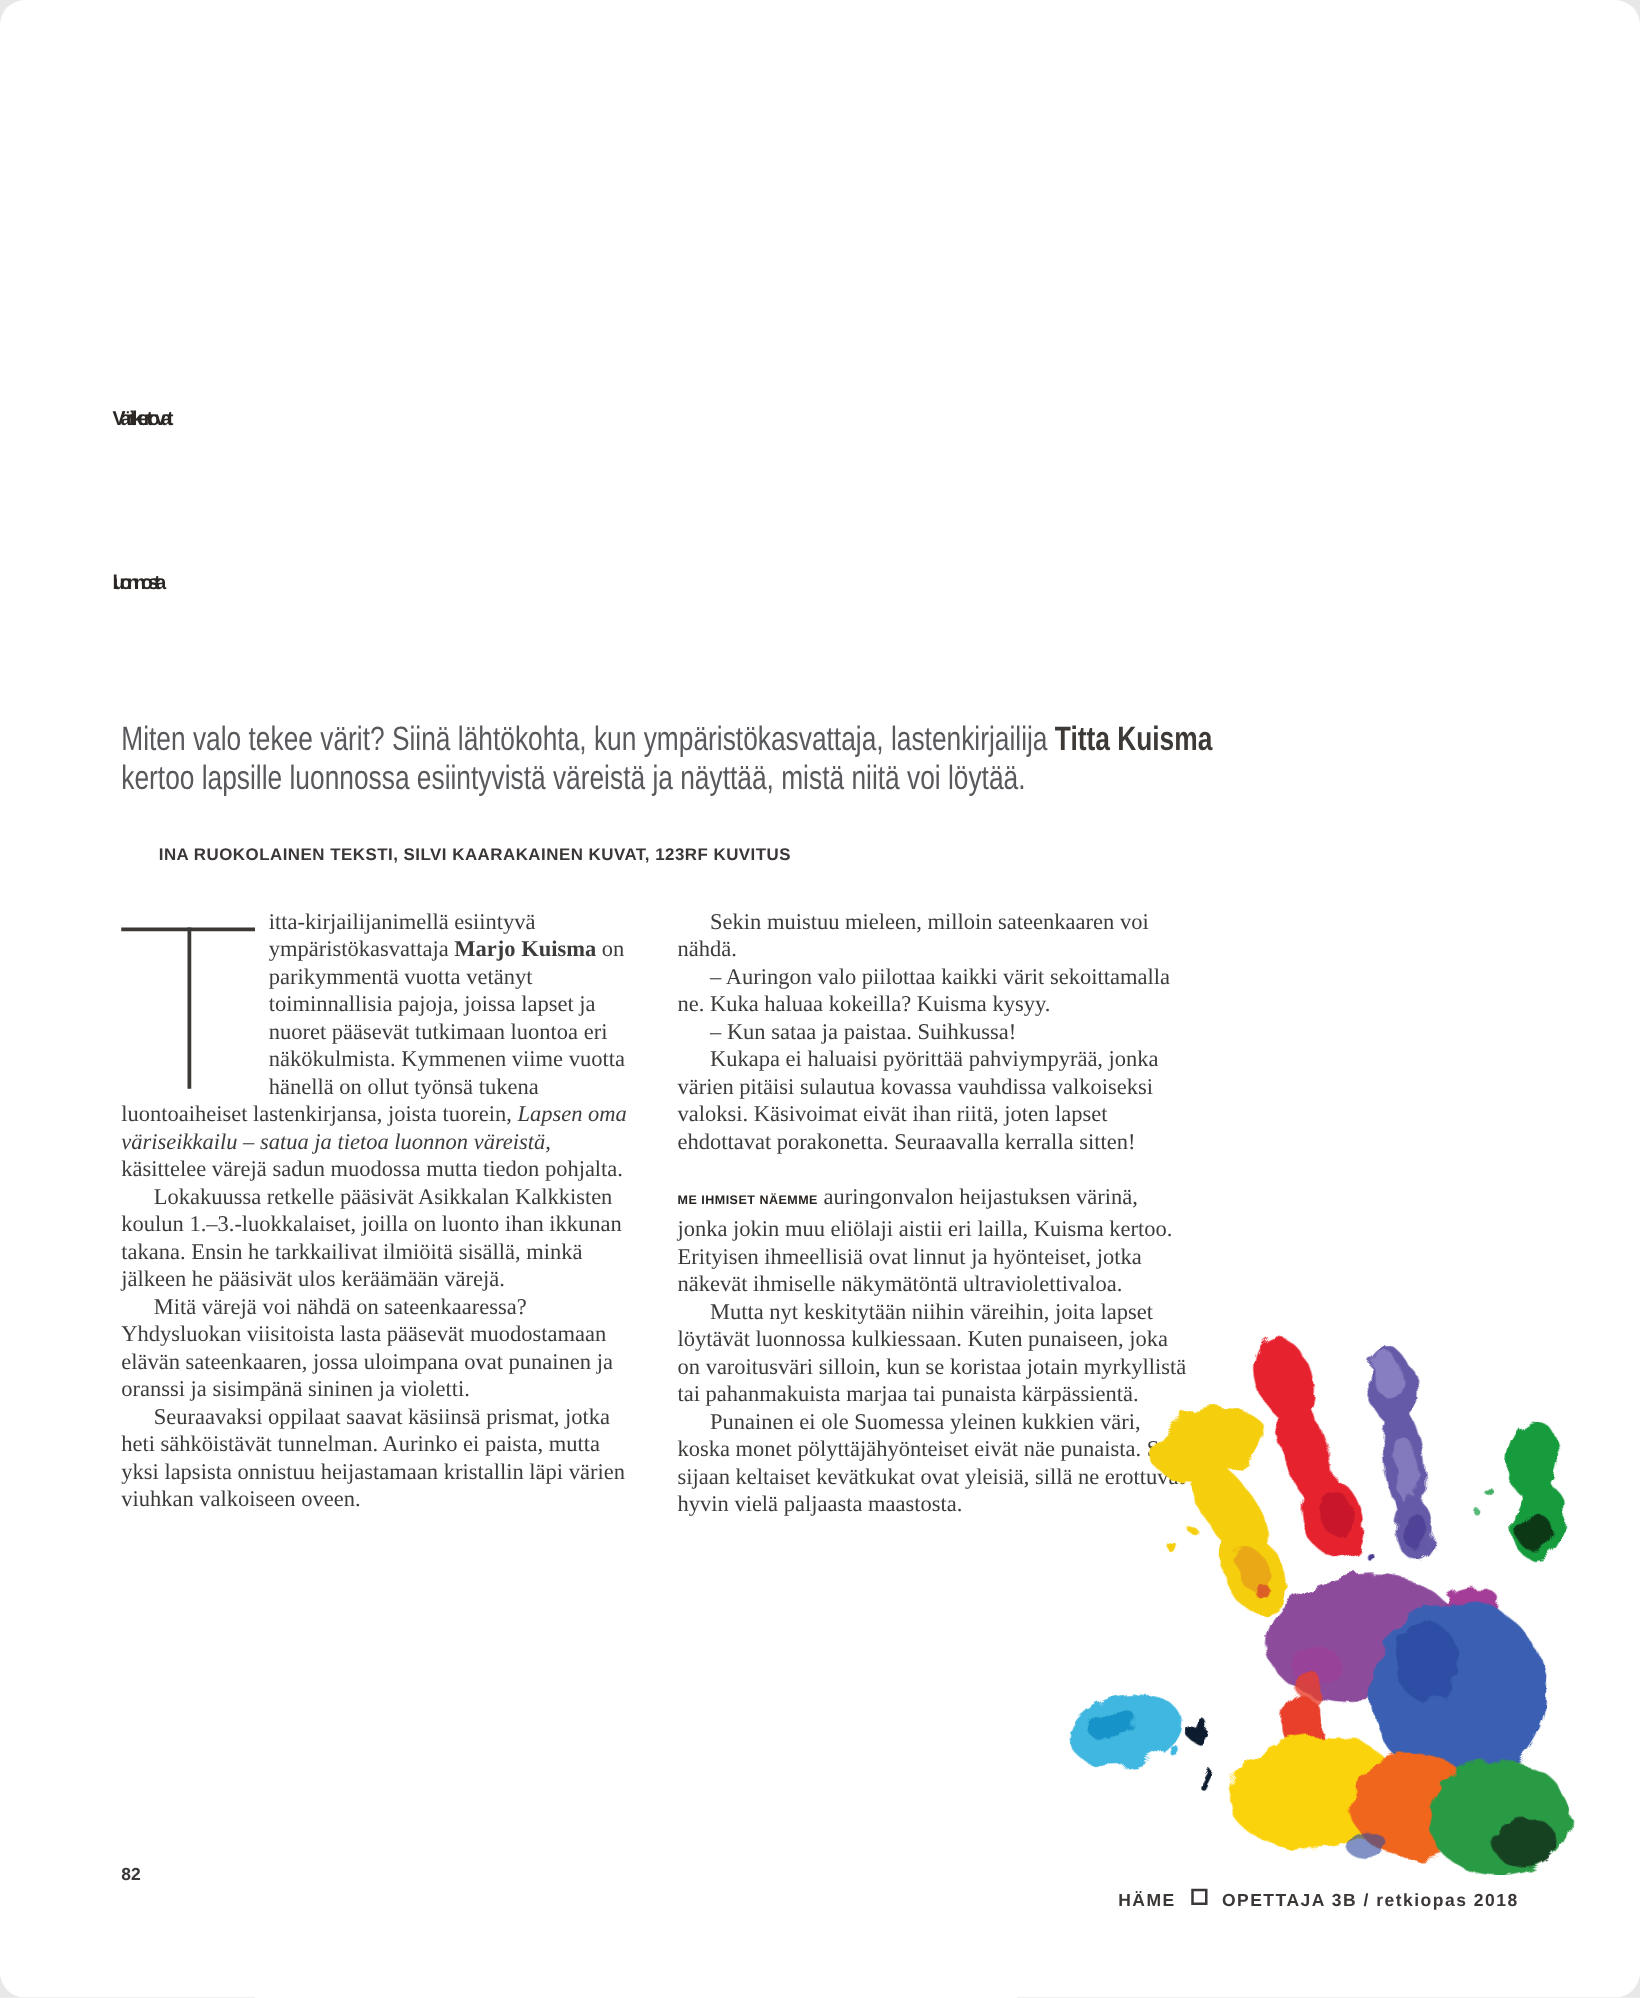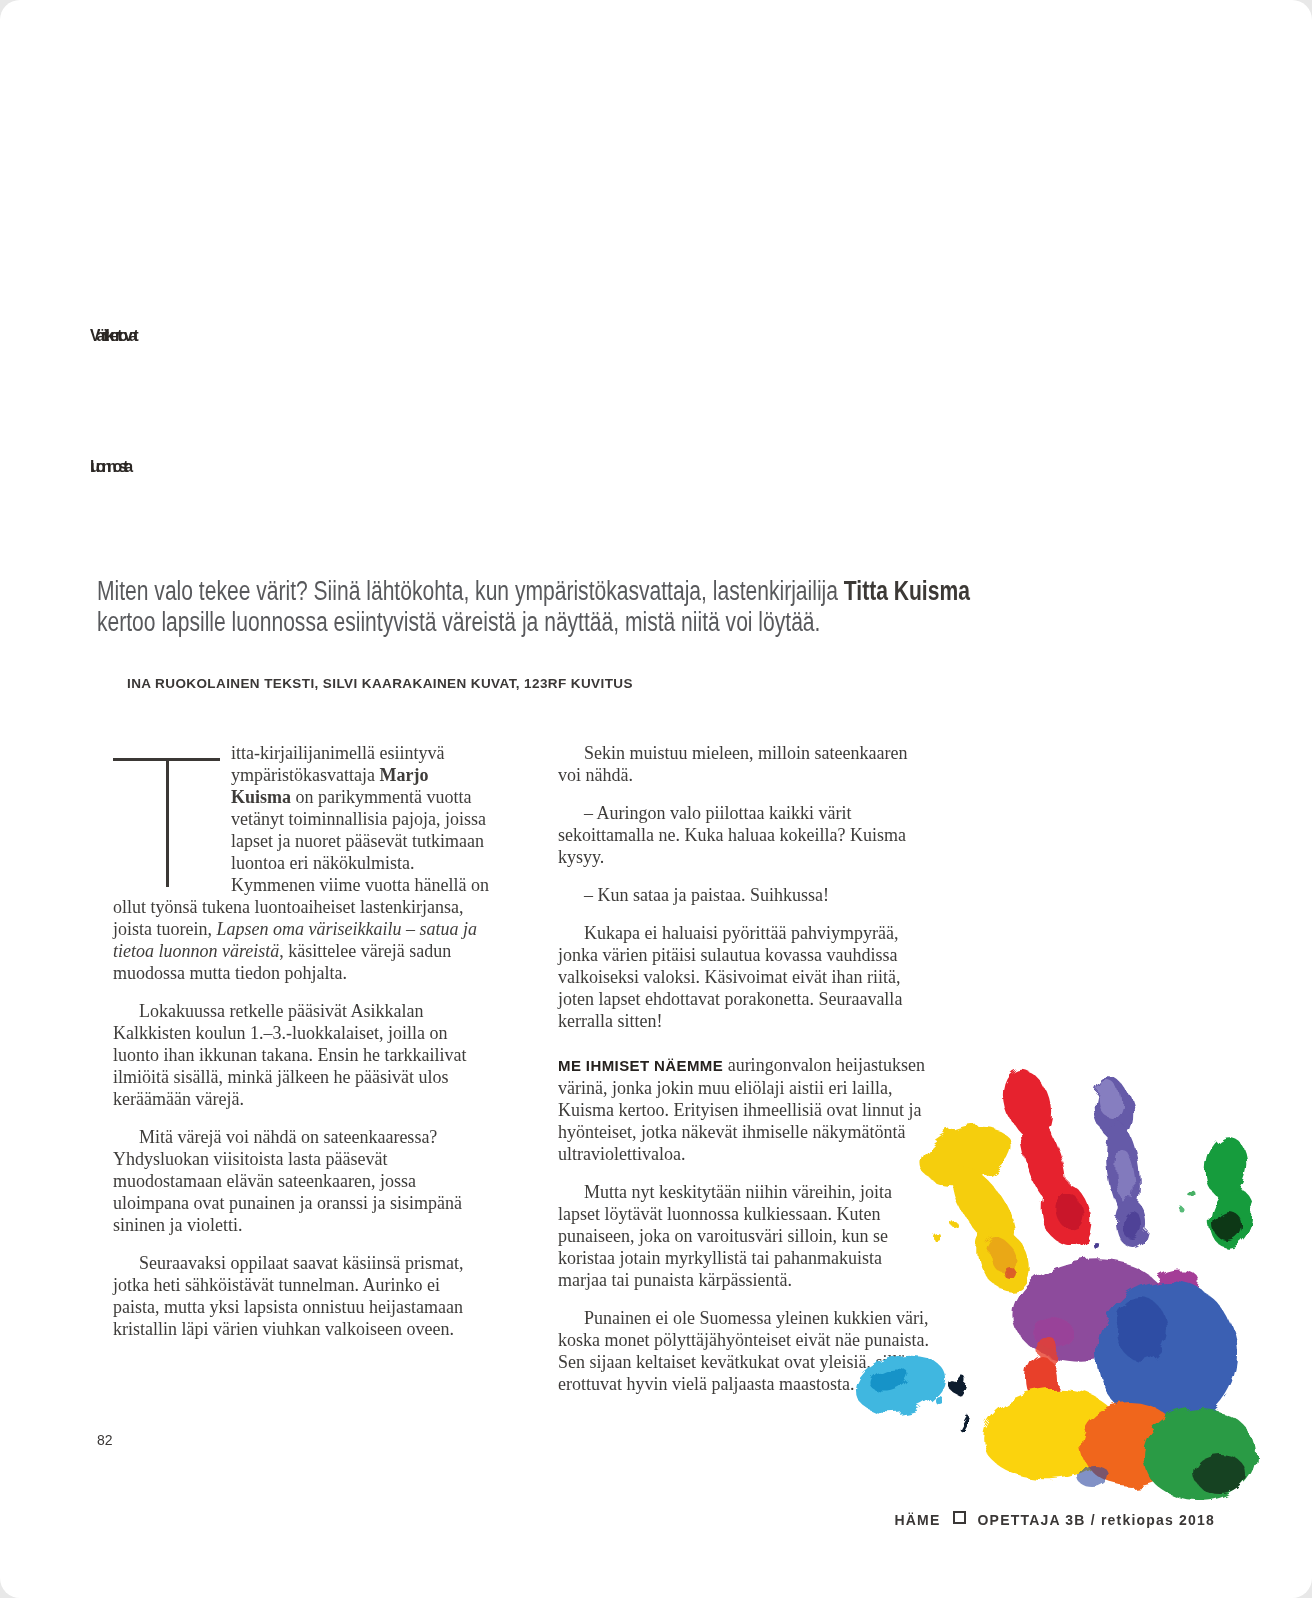--- a/index.html
+++ b/index.html
@@ -50,42 +50,42 @@
   
   .columns{
     position:absolute;left:97px;top:726px;
     width:853px;display:flex;gap:37px;
     font-family:"Liberation Serif",serif;
     font-size:18px;line-height:22px;
     color:var(--body_color);
     text-align:left;
   }
   .col{width:408px;}
-  .col p{margin:16px;text-indent:26px;}
+  .col p{margin:0;text-indent:26px;}
   .col p.noindent{text-indent:0;}
   .col p.leadpara{text-indent:0;margin-top:22px;}
   .leadin{
     font-family:"Liberation Sans",sans-serif;
-    font-weight:700;font-size:15px;letter-spacing:.4px;
+    font-weight:700;font-size:10px;letter-spacing:.4px;
     color:var(--leadin_color);
   }
   
   .dropcap-box{
     float:left;width:118px;height:154px;position:relative;
   }
   .dropcap-box .bar{
     position:absolute;left:0;top:16px;width:107px;height:2.5px;background:#3b3835;
   }
   .dropcap-box .stem{
     position:absolute;left:53px;top:16px;width:2.5px;height:129px;background:#3b3835;
   }
   
   .footer-left{
-    position:absolute;left:97px;top:1432px;
-    font-size:14px;font-weight:400;color:var(--footer_color);
+    position:absolute;left:97px;top:1491px;
+    font-size:14px;font-weight:700;color:var(--footer_color);
   }
   .footer-right{
     position:absolute;right:97px;top:1512px;
     font-size:14px;font-weight:700;letter-spacing:1.2px;
     color:var(--footer_color);
     display:flex;align-items:flex-start;gap:12px;
     white-space:nowrap;
   }
   .sq{
     display:inline-block;width:9px;height:9px;

